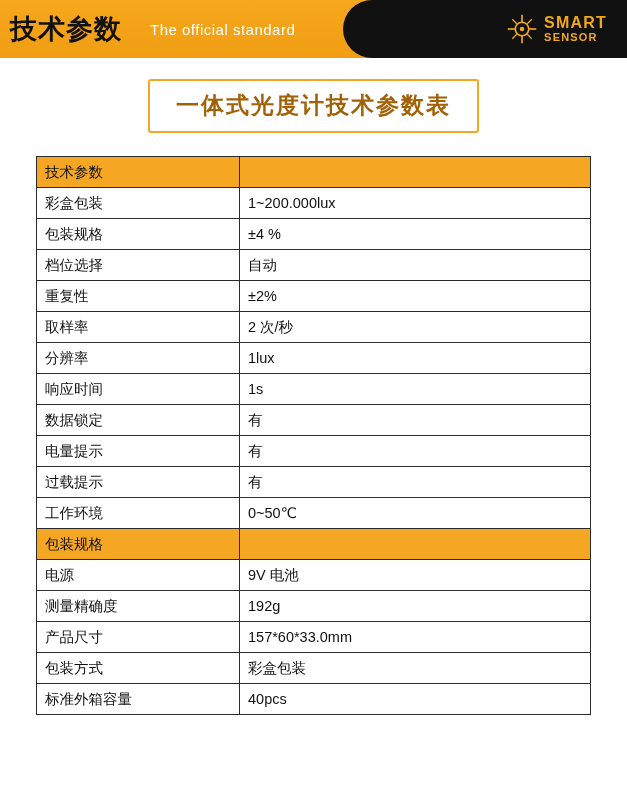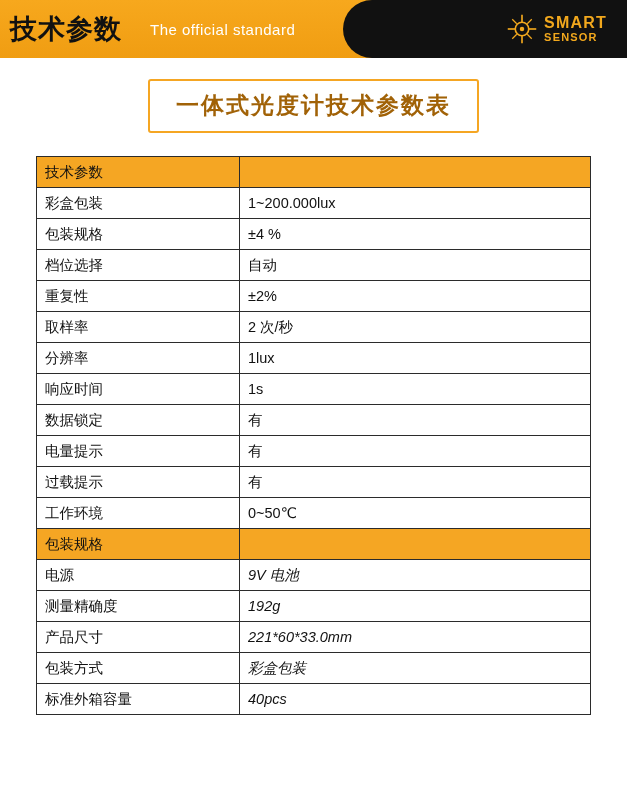--- a/index.html
+++ b/index.html
@@ -127,21 +127,20 @@
     font-weight: normal;
   }
   table.spec tr.section td.col-val {
     background: #f5a623;
   }
   .val-pad {
     padding-left: 28px;
   }
   .val-pad-2 {
     padding-left: 34px;
-    font-style: italic;
   }
 </style>
 </head>
 <body>
 
 <div class="header">
   <div class="header-title">技术参数</div>
   <div class="header-sub">The official standard</div>
   <div class="header-black">
     <div class="brand">
@@ -231,21 +230,21 @@
       <tr>
         <td class="col-label">电源</td>
         <td class="col-val val-pad-2">9V 电池</td>
       </tr>
       <tr>
         <td class="col-label">测量精确度</td>
         <td class="col-val val-pad-2">192g</td>
       </tr>
       <tr>
         <td class="col-label">产品尺寸</td>
-        <td class="col-val val-pad-2">221*60*33.0mm</td>
+        <td class="col-val val-pad-2">157*60*33.0mm</td>
       </tr>
       <tr>
         <td class="col-label">包装方式</td>
         <td class="col-val val-pad-2">彩盒包装</td>
       </tr>
       <tr>
         <td class="col-label">标准外箱容量</td>
         <td class="col-val val-pad-2">40pcs</td>
       </tr>
 

